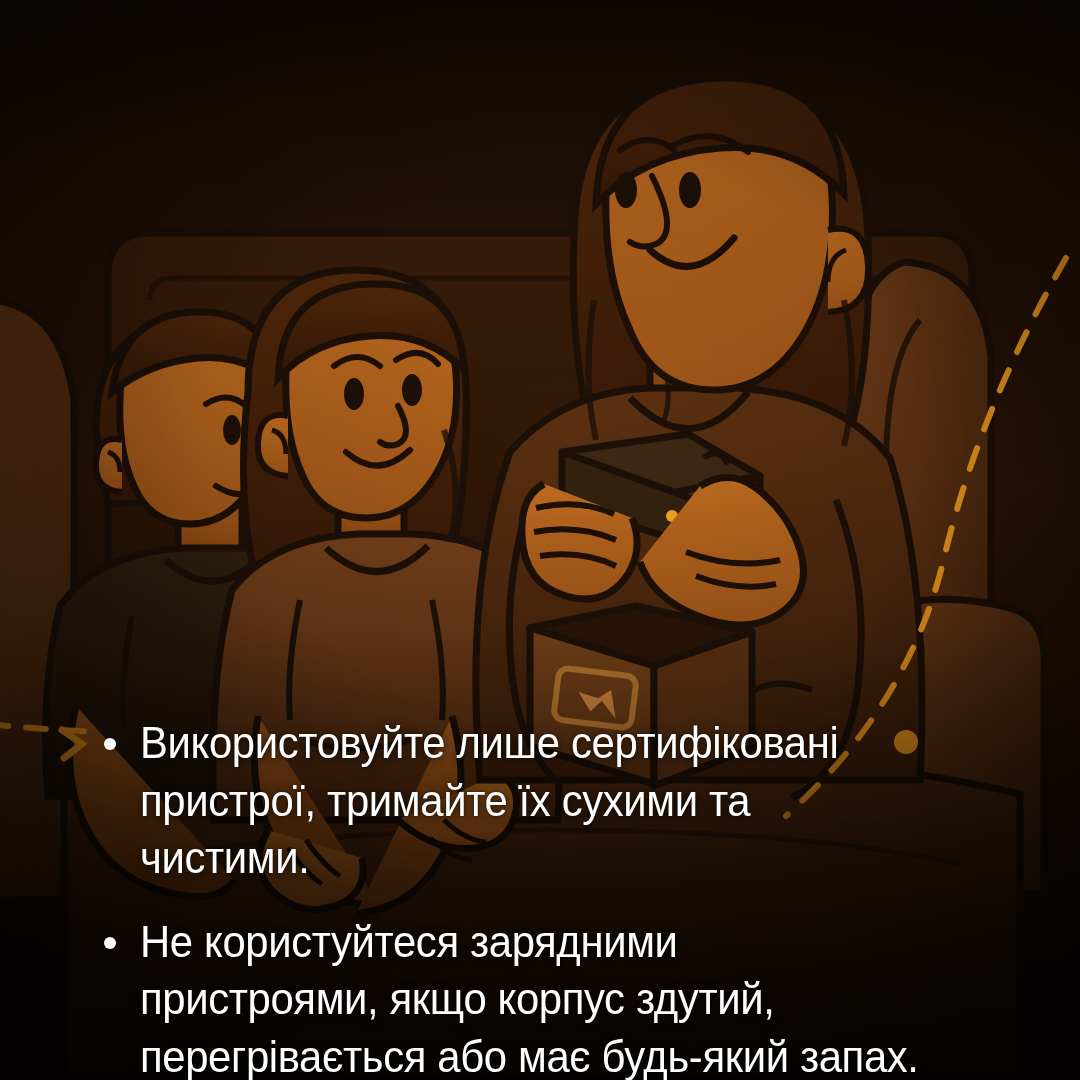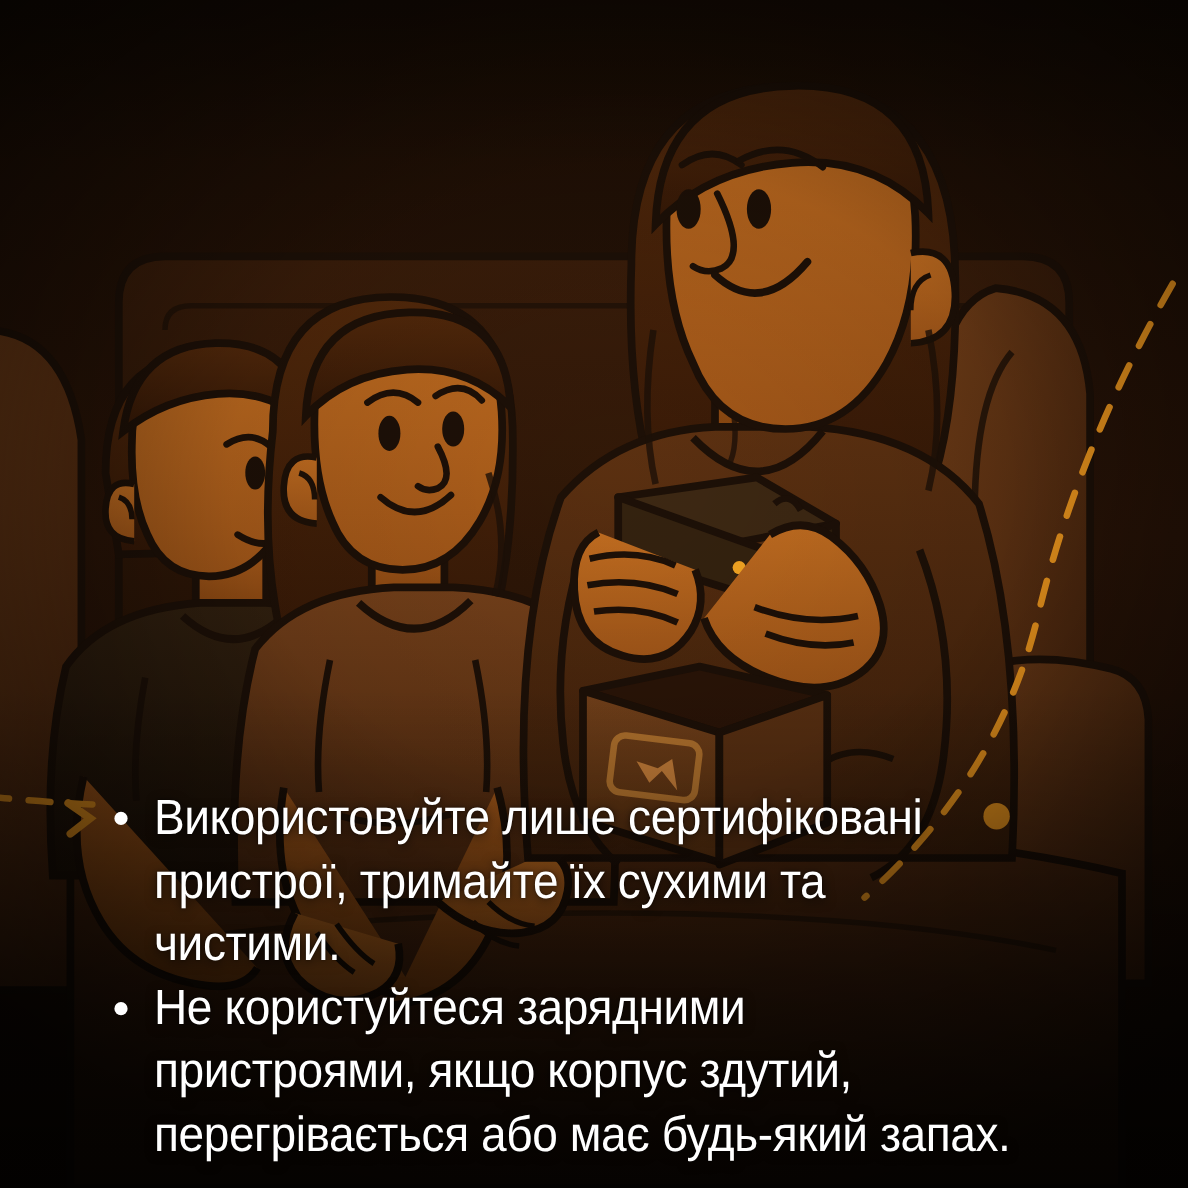--- a/index.html
+++ b/index.html
@@ -45,20 +45,21 @@
   #caption {
     position: absolute;
     left: 104px;
     top: 714px;
     width: 880px;
     z-index: 5;
   }
   .bullet-row {
     display: flex;
     align-items: flex-start;
+    margin-bottom: 26px;
   }
   .bullet-row:last-child { margin-bottom: 0; }
   .bullet-dot {
     flex: 0 0 auto;
     width: 12px;
     height: 12px;
     border-radius: 50%;
     background: #ffffff;
     margin-top: 24px;
     margin-right: 24px;

